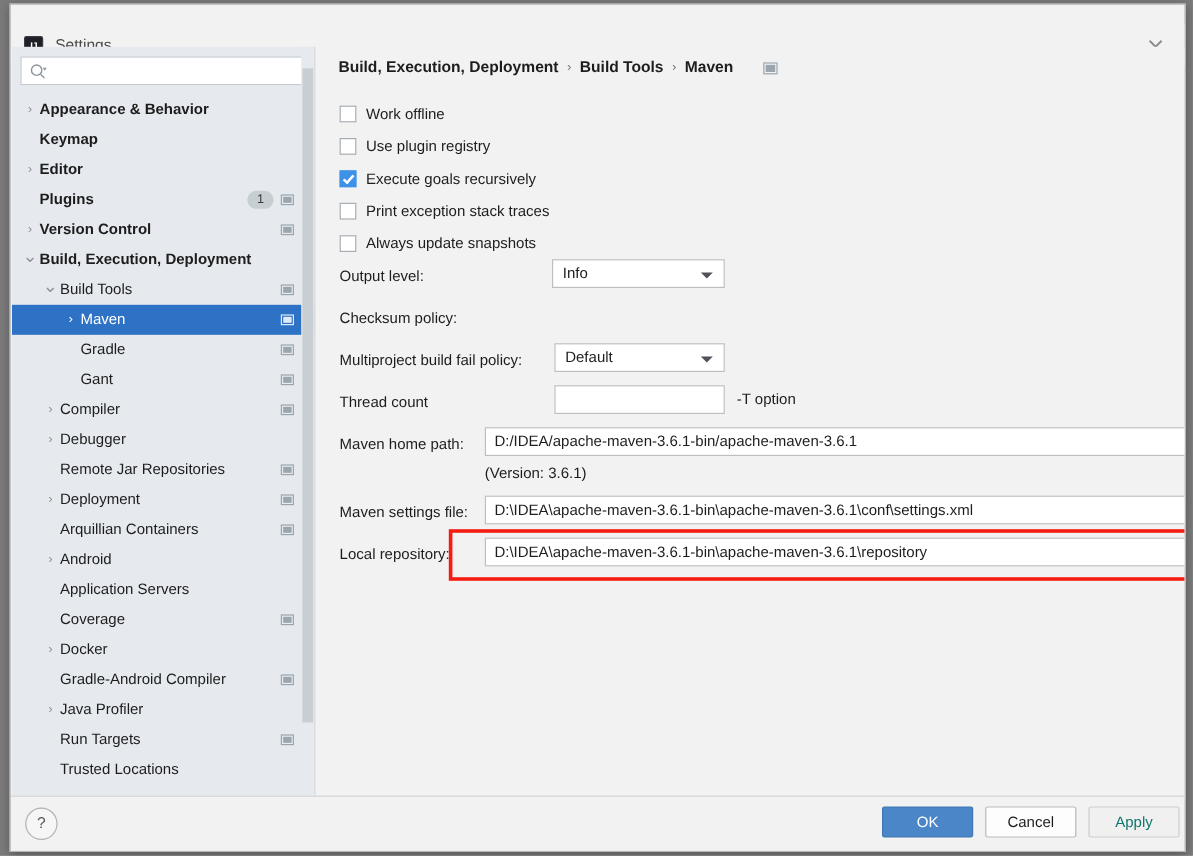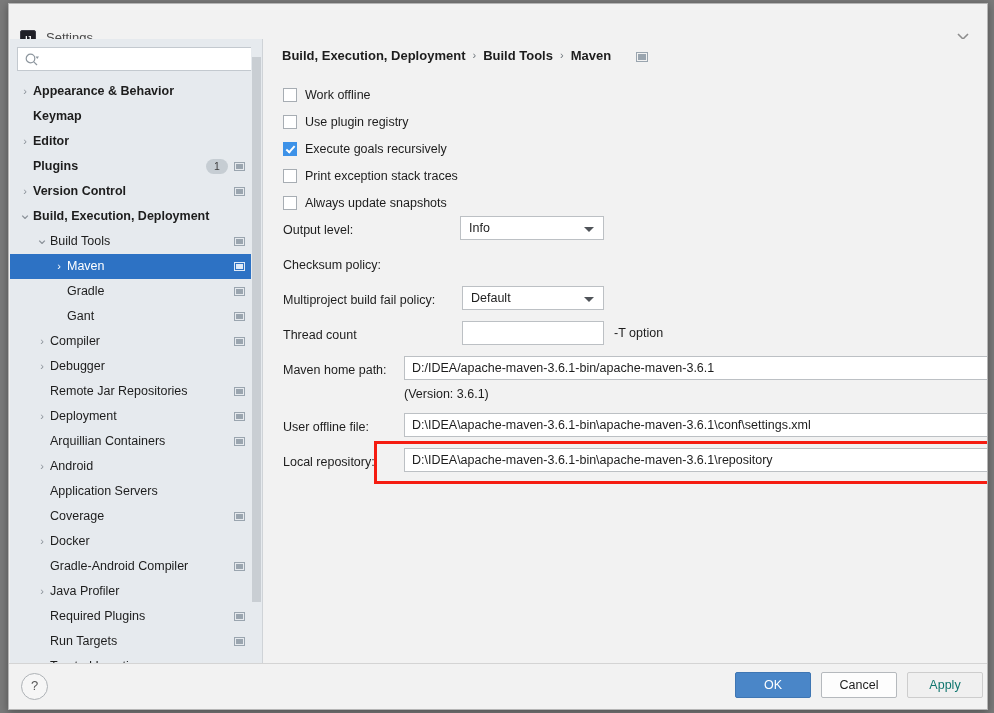--- a/index.html
+++ b/index.html
@@ -464,24 +464,20 @@
         </div>
         <div class="tree-row">
           <span class="lbl" style="left: 40px;">Gradle-Android Compiler</span>
           <span class="cfg-ico"></span>
         </div>
         <div class="tree-row">
           <span class="arrow" style="left: 25px;">›</span>
           <span class="lbl" style="left: 40px;">Java Profiler</span>
         </div>
         <div class="tree-row">
-          <span class="lbl" style="left: 40px;">Required Plugins</span>
-          <span class="cfg-ico"></span>
-        </div>
-        <div class="tree-row">
           <span class="lbl" style="left: 40px;">Run Targets</span>
           <span class="cfg-ico"></span>
         </div>
         <div class="tree-row">
           <span class="lbl" style="left: 40px;">Trusted Locations</span>
         </div>
       </div>
 
     <div class="tree-scroll-track">
       <div class="tree-scroll-thumb"></div>
@@ -537,21 +533,21 @@
     </div>
     <div class="hint" style="left:351px; top:287px">-T option</div>
 
     <div class="fld-label" style="left:20px; top:322px">Maven home path:</div>
     <div class="txt" style="left:141px; top:317px; width:771px">
       <span class="val">D:/IDEA/apache-maven-3.6.1-bin/apache-maven-3.6.1</span>
     </div>
 
     <div class="hint" style="left:141px; top:348px">(Version: 3.6.1)</div>
 
-    <div class="fld-label" style="left:20px; top:379px">User offline file:</div>
+    <div class="fld-label" style="left:20px; top:379px">Maven settings file:</div>
     <div class="txt" style="left:141px; top:374px; width:746px">
       <span class="val">D:\IDEA\apache-maven-3.6.1-bin\apache-maven-3.6.1\conf\settings.xml</span>
 
     </div>
 
     <div class="fld-label" style="left:20px; top:414px">Local repository:</div>
     <div class="txt" style="left:141px; top:409px; width:746px">
       <span class="val">D:\IDEA\apache-maven-3.6.1-bin\apache-maven-3.6.1\repository</span>
 
     </div>

